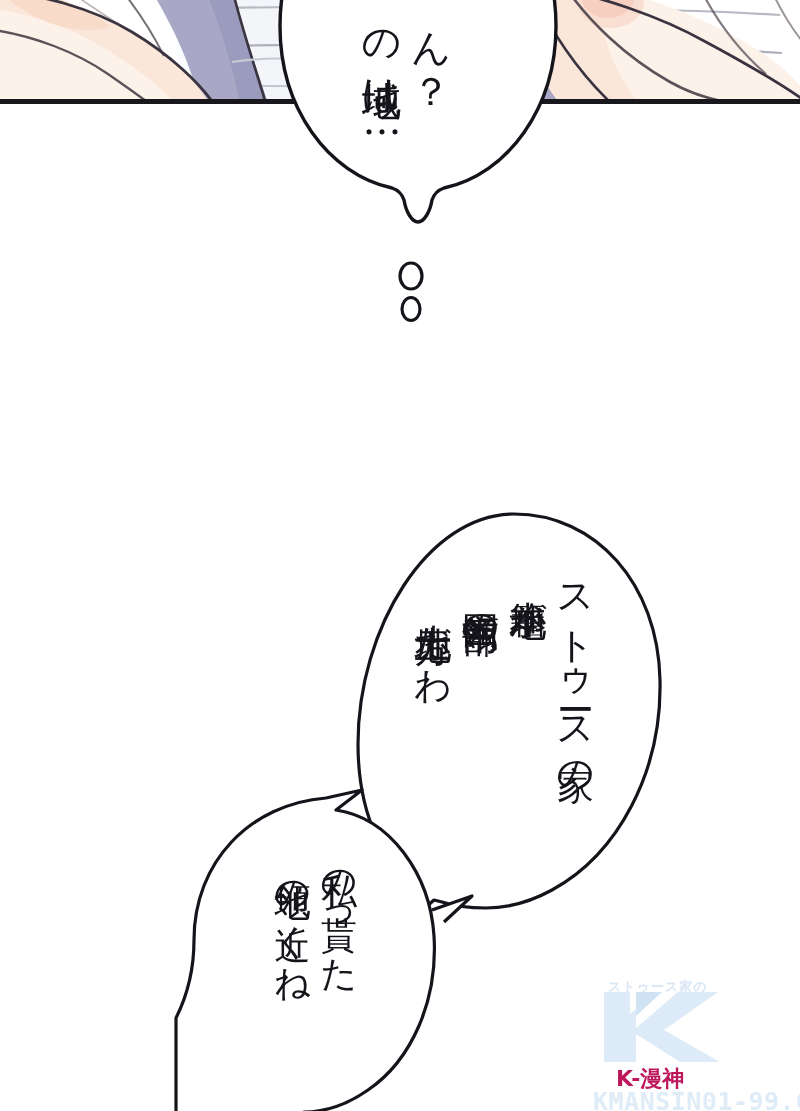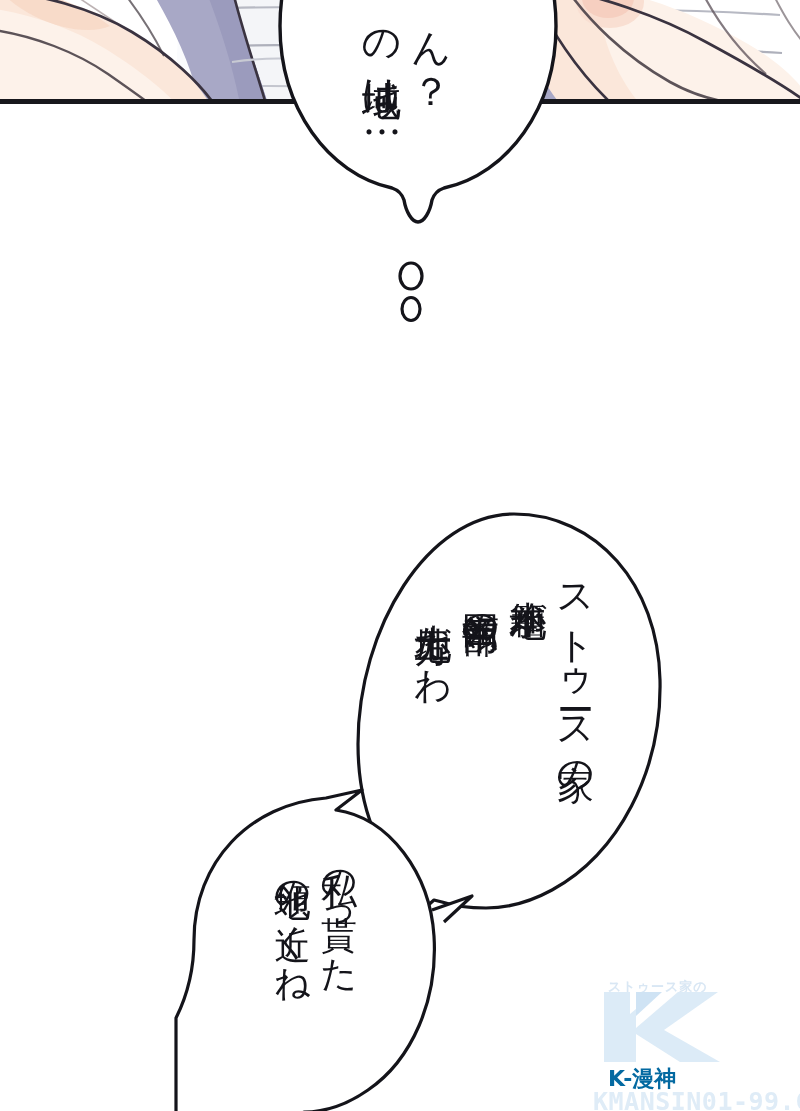--- a/index.html
+++ b/index.html
@@ -95,27 +95,27 @@
   }
   .wm-logo {
     position: absolute;
     left: 8px;
     top: 18px;
     width: 122px;
     height: 74px;
   }
   .wm-brand {
     position: absolute;
-    left: 16px;
+    left: 24px;
     top: 92px;
     font-family: "DejaVu Sans", "Liberation Sans", sans-serif;
     font-size: 22px;
     font-weight: 700;
     letter-spacing: 0px;
-    color: #0369a1;
+    color: #be185d;
     white-space: nowrap;
   }
   .wm-url {
     position: absolute;
     left: 1px;
     top: 115px;
     font-family: "DejaVu Sans Mono", "Liberation Mono", monospace;
     font-size: 25px;
     font-weight: 700;
     letter-spacing: 0.5px;

